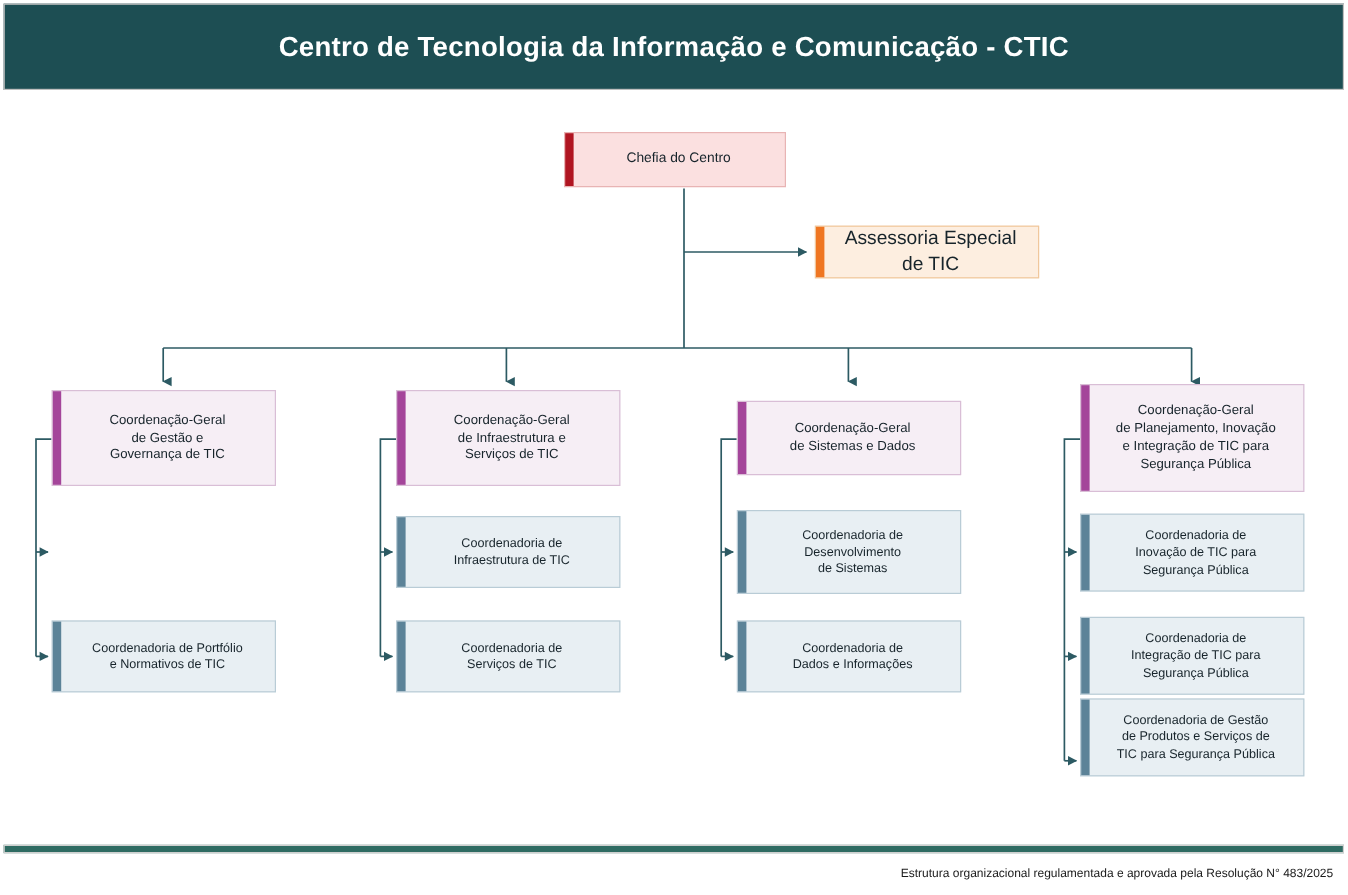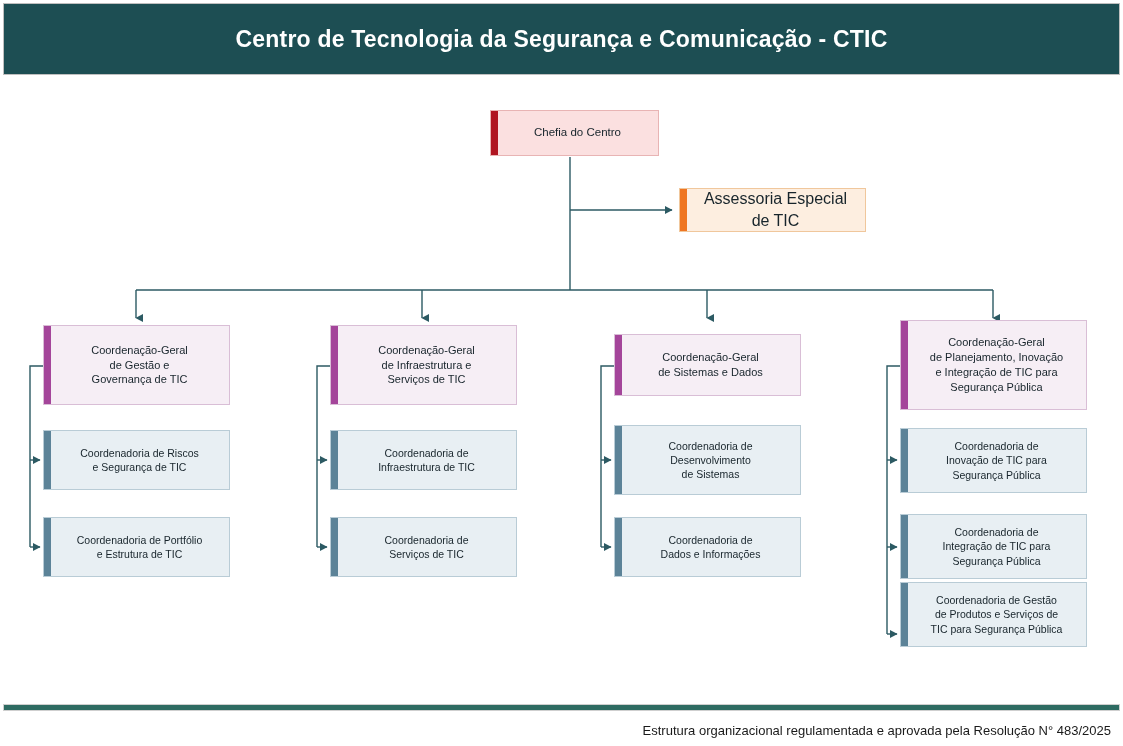--- a/index.html
+++ b/index.html
@@ -50,21 +50,21 @@
     width: 1117px;
     height: 7px;
     background: #2e6b62;
     border: 1px solid #cfcfcf;
     box-sizing: border-box;
   }
   .footer-note {
     position: absolute;
     right: 12px;
     top: 723px;
-    font-size: 13px;
+    font-size: 10px;
     color: #1a1a1a;
     white-space: nowrap;
   }
 
   
   .node {
     position: absolute;
     box-sizing: border-box;
     display: flex;
     align-items: center;
@@ -128,21 +128,21 @@
     height: 746px;
     pointer-events: none;
   }
 </style>
 </head>
 <body>
 
 <div id="page">
 
   <div class="header-band">
-    <div class="header-title">Centro de Tecnologia da Segurança e Comunicação - CTIC</div>
+    <div class="header-title">Centro de Tecnologia da Informação e Comunicação - CTIC</div>
   </div>
 
   <svg class="conn-svg" viewBox="0 0 1123 746">
     <defs>
       <marker id="arrowDown" markerWidth="9" markerHeight="9" refX="4.5" refY="7.6" orient="auto" markerUnits="userSpaceOnUse">
         <path d="M0.6,0.6 L8.4,0.6 L4.5,8.2 Z" fill="#2c5a63"></path>
       </marker>
       <marker id="arrowRight" markerWidth="9" markerHeight="9" refX="7.6" refY="4.5" orient="auto" markerUnits="userSpaceOnUse">
         <path d="M0.6,0.6 L8.2,4.5 L0.6,8.4 Z" fill="#2c5a63"></path>
       </marker>
@@ -174,21 +174,21 @@
       <path d="M601,460 L611,460" marker-end="url(#arrowRight)"></path>
       <path d="M601,547 L611,547" marker-end="url(#arrowRight)"></path>
 
       <path d="M900,366 L887,366 L887,634"></path>
       <path d="M887,460 L897,460" marker-end="url(#arrowRight)"></path>
       <path d="M887,547 L897,547" marker-end="url(#arrowRight)"></path>
       <path d="M887,634 L897,634" marker-end="url(#arrowRight)"></path>
     </g>
   </svg>
 
-  <div class="node root" style="left:470px; top:110px; width:169px; height:46px;margin-left:20px;">
+  <div class="node root" style="left:470px; top:110px; width:185px; height:46px;">
     <span class="accent"></span>
     <span class="node-label">Chefia do Centro</span>
   </div>
 
   <div class="node staff" style="left:679px; top:188px; width:187px; height:44px;">
     <span class="accent"></span>
     <span class="node-label">Assessoria Especial de TIC</span>
   </div>
 
   <div class="node cg" style="left:43px; top:325px; width:187px; height:80px;">
@@ -212,30 +212,25 @@
   </div>
 
   <div class="node cg" style="left:900px; top:320px; width:187px; height:90px;">
     <span class="accent"></span>
     <span class="node-label">Coordenação-Geral
 de Planejamento, Inovação
 e Integração de TIC para
 Segurança Pública</span>
   </div>
 
-  <div class="node coord" style="left:43px; top:430px; width:187px; height:60px;">
-    <span class="accent"></span>
-    <span class="node-label">Coordenadoria de Riscos
-e Segurança de TIC</span>
-  </div>
 
   <div class="node coord" style="left:43px; top:517px; width:187px; height:60px;">
     <span class="accent"></span>
     <span class="node-label">Coordenadoria de Portfólio
-e Estrutura de TIC</span>
+e Normativos de TIC</span>
   </div>
 
   <div class="node coord" style="left:330px; top:430px; width:187px; height:60px;">
     <span class="accent"></span>
     <span class="node-label">Coordenadoria de
 Infraestrutura de TIC</span>
   </div>
 
   <div class="node coord" style="left:330px; top:517px; width:187px; height:60px;">
     <span class="accent"></span>

